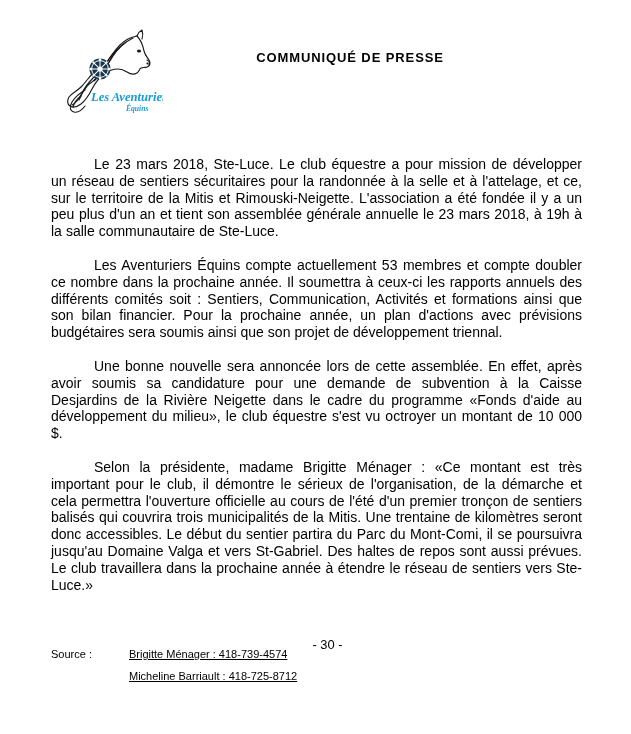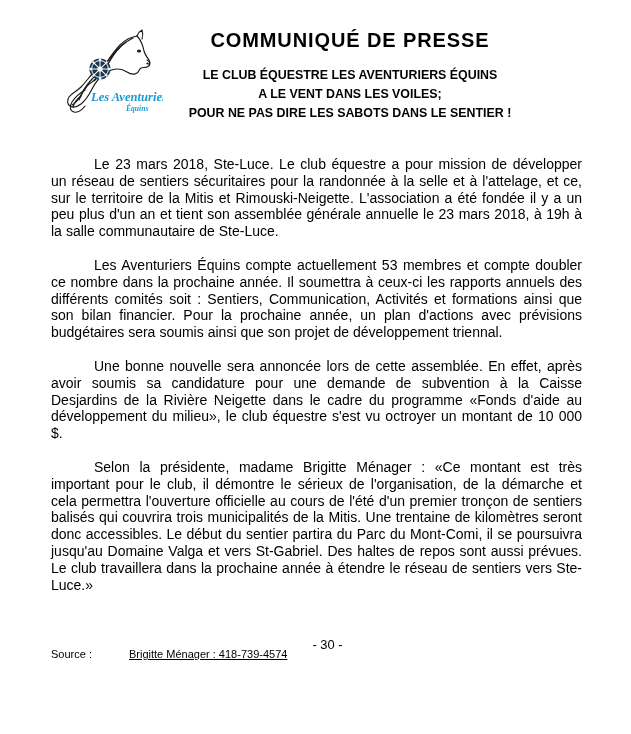--- a/index.html
+++ b/index.html
@@ -44,26 +44,26 @@
     height: 98px;
   }
   .title-block {
     position: absolute;
     left: 150px;
     top: 0;
     width: 400px;
     text-align: center;
   }
   .main-title {
-    font-size: 20px;
+    font-size: 13px;
     font-weight: bold;
     letter-spacing: 0.9px;
     line-height: 1;
     margin: 0;
-    padding-top: 30px;
+    padding-top: 51px;
     white-space: nowrap;
   }
   .subtitle-lines {
     margin: 0;
     padding-top: 16px;
   }
   .subtitle-line {
     font-size: 12.4px;
     font-weight: bold;
     line-height: 19px;
@@ -187,37 +187,36 @@
           </g>
         </g>
 
         <text x="36" y="77" font-family="'Liberation Serif', serif" font-size="12.6" font-style="italic" font-weight="bold" fill="#1b9ad6">Les Aventuriers</text>
         <text x="71" y="86.5" font-family="'Liberation Serif', serif" font-size="7.6" font-style="italic" font-weight="bold" fill="#1b9ad6">Équins</text>
       </svg>
     </div>
 
     <div class="title-block">
       <h1 class="main-title">COMMUNIQUÉ DE PRESSE</h1>
-      <div class="subtitle-lines">
-        <p class="subtitle-line">LE CLUB ÉQUESTRE LES AVENTURIERS ÉQUINS</p>
-        <p class="subtitle-line">A LE VENT DANS LES VOILES;</p>
-        <p class="subtitle-line">POUR NE PAS DIRE LES SABOTS DANS LE SENTIER !</p>
-      </div>
     </div>
   </div>
 
   <div class="body-copy">
     <p class="para">Le 23 mars 2018, Ste-Luce.  Le club équestre a pour mission de développer un réseau de sentiers sécuritaires pour la randonnée à la selle et à l'attelage, et ce, sur le territoire de la Mitis et Rimouski-Neigette.  L'association a été fondée il y a un peu plus d'un an et tient son assemblée générale annuelle le 23 mars 2018, à 19h à la salle communautaire de Ste-Luce.</p>
     <p class="para">Les Aventuriers Équins compte actuellement 53 membres et compte doubler ce nombre dans la prochaine année.  Il soumettra à ceux-ci les rapports annuels des différents comités soit : Sentiers, Communication, Activités et formations ainsi que son bilan financier.  Pour la prochaine année, un plan d'actions avec prévisions budgétaires sera soumis ainsi que son projet de développement triennal.</p>
     <p class="para">Une bonne nouvelle sera annoncée lors de cette assemblée.  En effet, après avoir soumis sa candidature pour une demande de subvention à la Caisse Desjardins de la Rivière Neigette dans le cadre du programme «Fonds d'aide au développement du milieu», le club équestre s'est vu octroyer un montant de 10 000 $.</p>
     <p class="para">Selon la présidente, madame Brigitte Ménager :  «Ce montant est très important pour le club, il démontre le sérieux de l'organisation, de la démarche et cela permettra l'ouverture officielle au cours de l'été d'un premier tronçon de sentiers balisés qui couvrira trois municipalités de la Mitis.  Une trentaine de kilomètres seront donc accessibles.  Le début du sentier partira du Parc du Mont-Comi, il se poursuivra jusqu'au Domaine Valga et vers St-Gabriel.  Des haltes de repos sont aussi prévues.  Le club travaillera dans la prochaine année à étendre le réseau de sentiers vers Ste-Luce.»</p>
   </div>
 
   <div class="dash-thirty">- 30 -</div>
 
   <div class="source-block">
     <div class="source-row">
       <span class="source-label">Source :</span>
       <span class="source-value">Brigitte Ménager : 418-739-4574</span>
     </div>
+    <div class="source-row no-label">
+      <span class="source-label"></span>
+      <span class="source-value">Micheline Barriault : 418-725-8712</span>
+    </div>
   </div>
 
 </div>
 
 </body></html>

